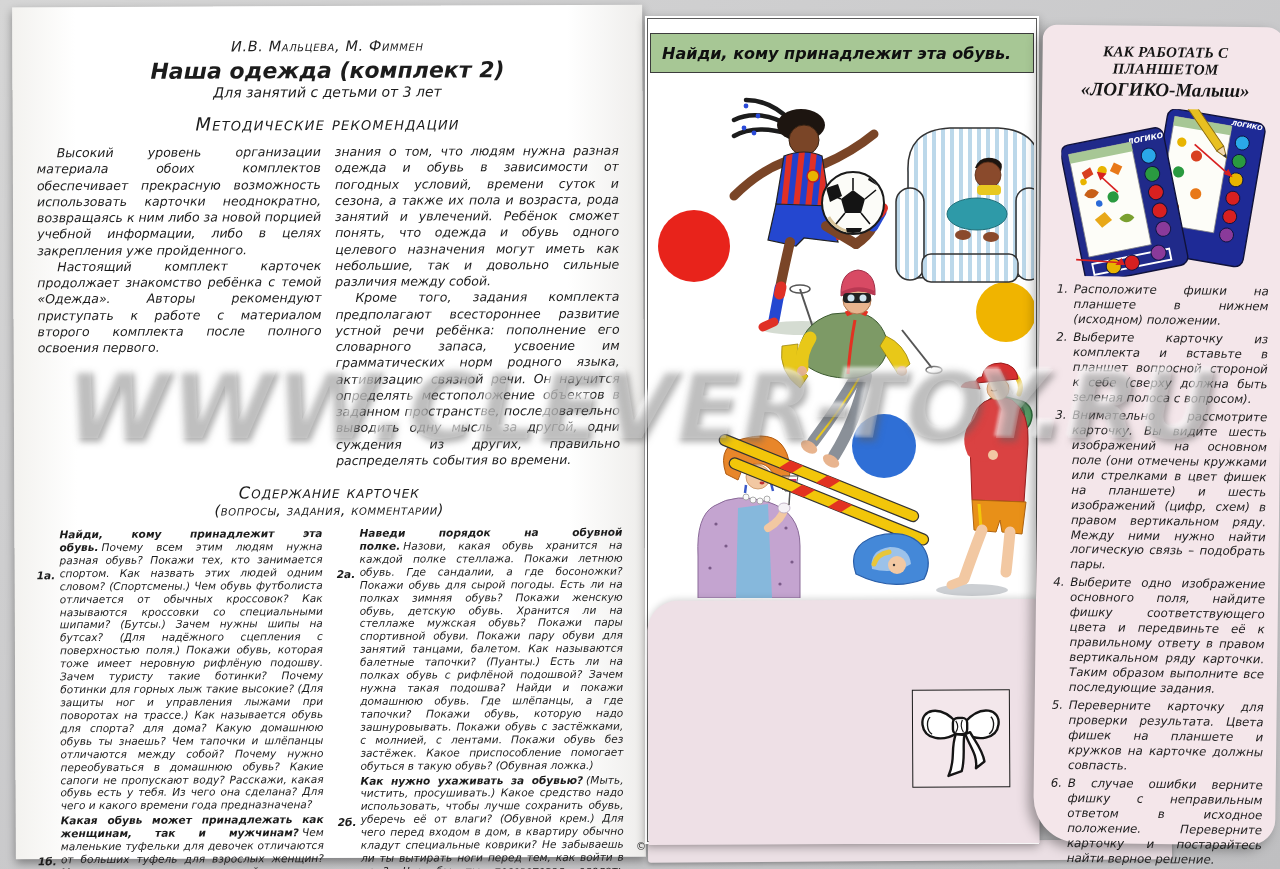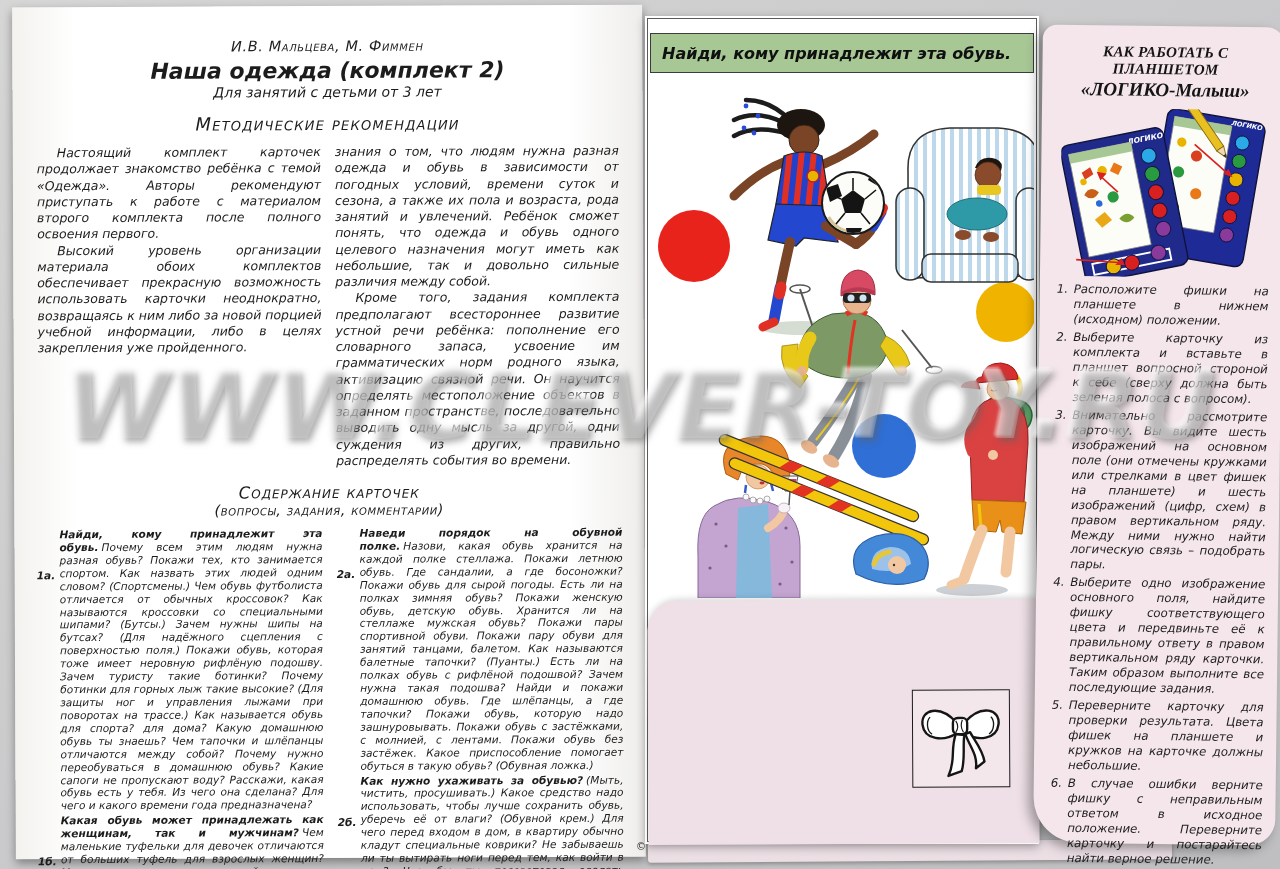--- a/index.html
+++ b/index.html
@@ -75,22 +75,22 @@
 <div class="photo">
 
   <div class="left-page">
     <div class="authors">И.В. Мальцева, М. Фиммен</div>
     <div class="doc-title">Наша одежда (комплект 2)</div>
     <div class="doc-subtitle">Для занятий с детьми от 3 лет</div>
     <div class="h-method">Методические рекомендации</div>
 
     <div class="cols">
       <div class="col">
+        <p>Высокий уровень организации материала обоих комплектов обеспечивает прекрасную возможность использовать карточки неоднократно, возвращаясь к ним либо за новой порцией учебной информации, либо в целях закрепления уже пройденного.</p>
         <p>Настоящий комплект карточек продолжает знакомство ребёнка с темой «Одежда». Авторы рекомендуют приступать к работе с материалом второго комплекта после полного освоения первого.</p>
-        <p>Высокий уровень организации материала обоих комплектов обеспечивает прекрасную возможность использовать карточки неоднократно, возвращаясь к ним либо за новой порцией учебной информации, либо в целях закрепления уже пройденного.</p>
       </div>
       <div class="col">
         <p class="noindent">знания о том, что людям нужна разная одежда и обувь в зависимости от погодных условий, времени суток и сезона, а также их пола и возраста, рода занятий и увлечений. Ребёнок сможет понять, что одежда и обувь одного целевого назначения могут иметь как небольшие, так и довольно сильные различия между собой.</p>
         <p>Кроме того, задания комплекта предполагают всестороннее развитие устной речи ребёнка: пополнение его словарного запаса, усвоение им грамматических норм родного языка, активизацию связной речи. Он научится определять местоположение объектов в заданном пространстве, последовательно выводить одну мысль за другой, одни суждения из других, правильно распределять события во времени.</p>
       </div>
     </div>
 
     <div class="h-contents">Содержание карточек</div>
     <div class="h-contents-sub">(вопросы, задания, комментарии)</div>
 
@@ -365,21 +365,21 @@
           <polygon points="40,164 50,166 48,158" fill="#d82020"></polygon>
         </g>
       </svg>
     </div>
 
     <div class="steps">
       <div class="step"><span class="step-num">1.</span><span class="step-text">Расположите фишки на планшете в нижнем (исходном) положении.</span></div>
       <div class="step"><span class="step-num">2.</span><span class="step-text">Выберите карточку из комплекта и вставьте в планшет вопросной стороной к себе (сверху должна быть зеленая полоса с вопросом).</span></div>
       <div class="step"><span class="step-num">3.</span><span class="step-text">Внимательно рассмотрите карточку. Вы видите шесть изображений на основном поле (они отмечены кружками или стрелками в цвет фишек на планшете) и шесть изображений (цифр, схем) в правом вертикальном ряду. Между ними нужно найти логическую связь – подобрать пары.</span></div>
       <div class="step"><span class="step-num">4.</span><span class="step-text">Выберите одно изображение основного поля, найдите фишку соответствующего цвета и передвиньте её к правильному ответу в правом вертикальном ряду карточки. Таким образом выполните все последующие задания.</span></div>
-      <div class="step"><span class="step-num">5.</span><span class="step-text">Переверните карточку для проверки результата. Цвета фишек на планшете и кружков на карточке должны небольшие.</span></div>
+      <div class="step"><span class="step-num">5.</span><span class="step-text">Переверните карточку для проверки результата. Цвета фишек на планшете и кружков на карточке должны совпасть.</span></div>
       <div class="step"><span class="step-num">6.</span><span class="step-text">В случае ошибки верните фишку с неправильным ответом в исходное положение. Переверните карточку и постарайтесь найти верное решение.</span></div>
       <div class="step"><span class="step-num">7.</span><span class="step-text">Обязательно обращайтесь к методическим рекомендациям комплекта и используйте дополнительные вопросы и задания к карточкам!</span></div>
     </div>
   </div>
 
   <div class="watermark">WWW.CLEVER-TOY.RU</div>
 
 </div>
 
 </body></html>

